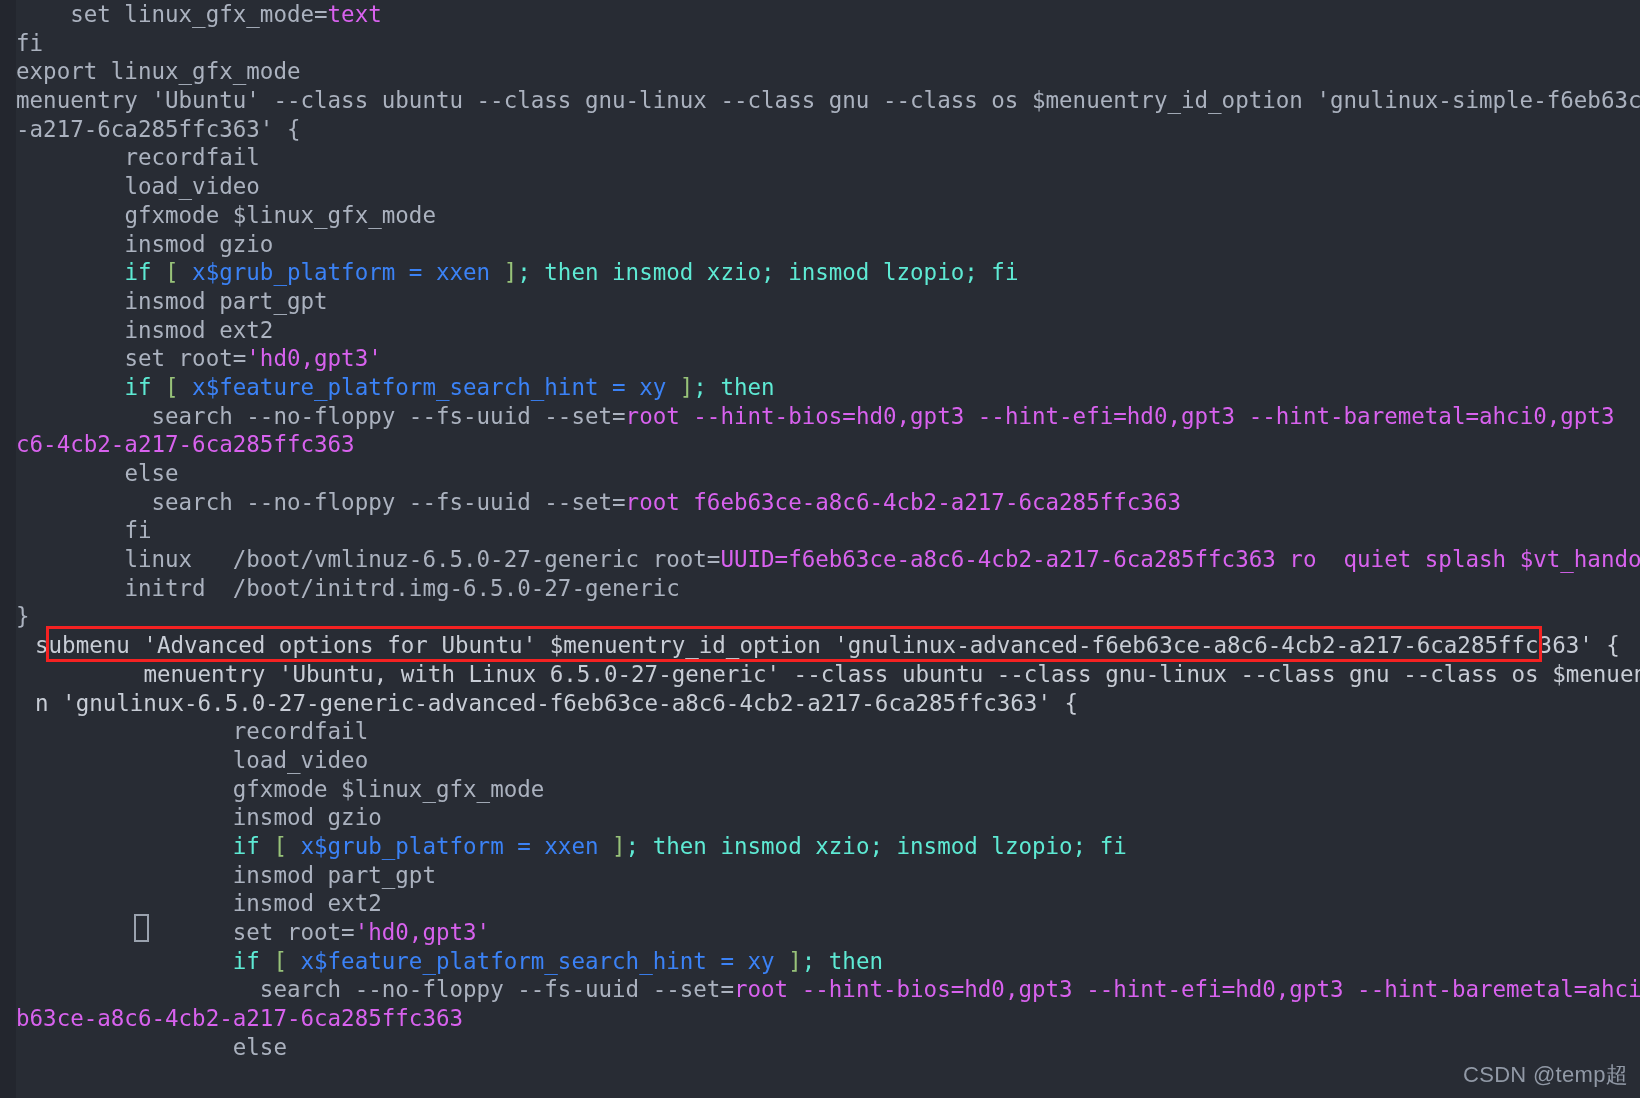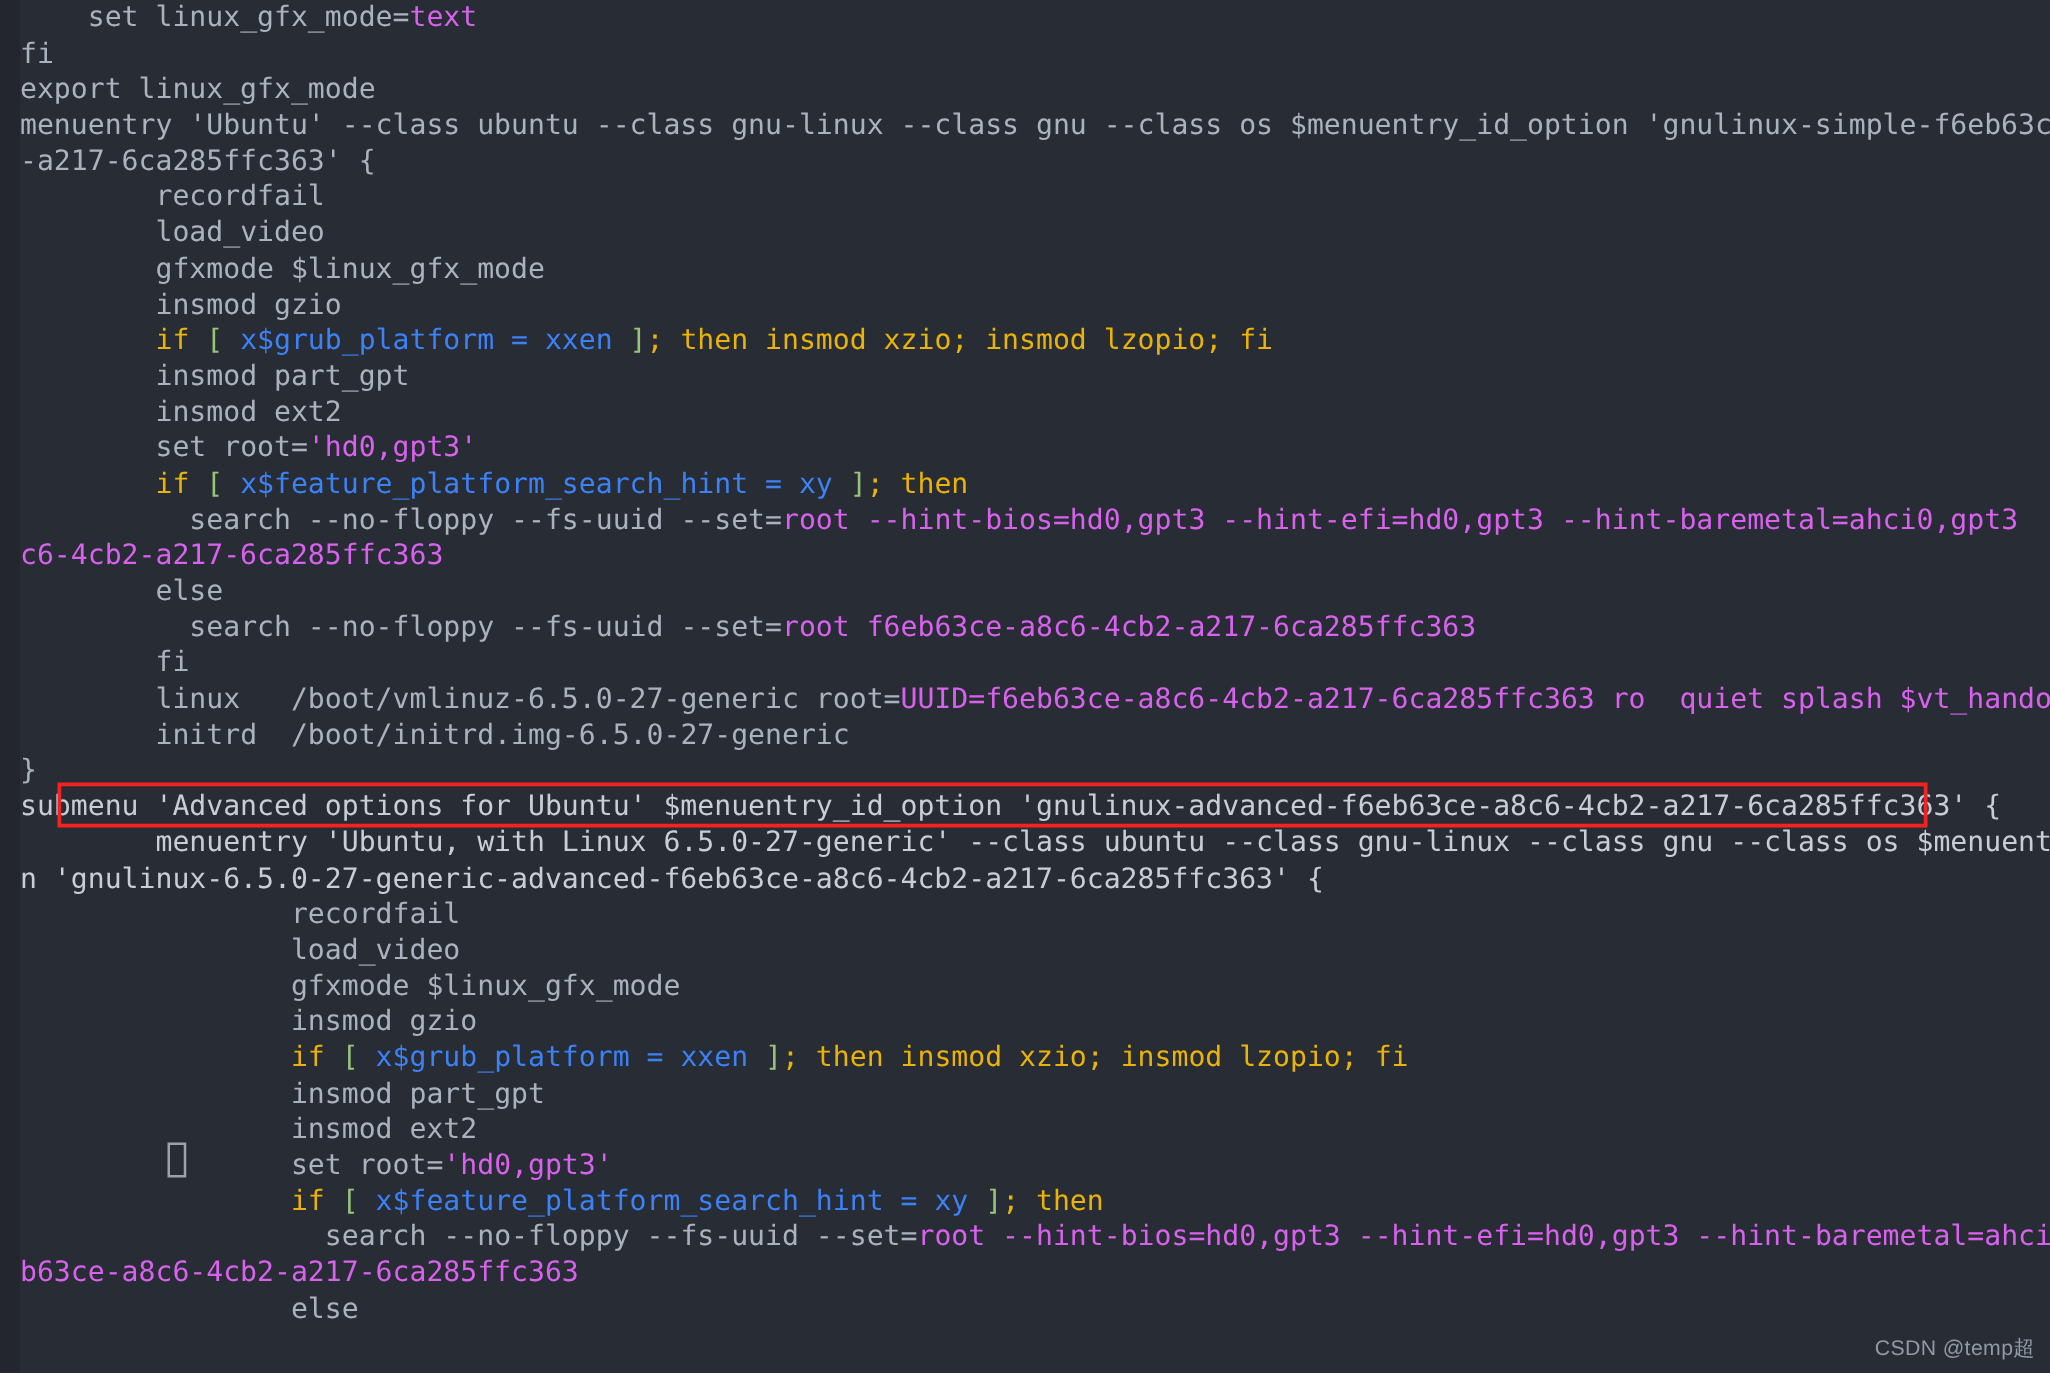--- a/index.html
+++ b/index.html
@@ -38,26 +38,26 @@
     white-space: pre;
     color: #abb2bf;
   }
   .line {
     height: 28.7px;
     white-space: pre;
     overflow: visible;
   }
   
   .plain  { color: #abb2bf; }
-  .kw     { color: #eab308; margin-top: 48px; }
+  .kw     { color: #5eead4; margin-top: 48px; }
   .brk    { color: #98c379; }
   .var    { color: #3b82f6; }
   .str    { color: #d862ee; }
   .mag    { color: #d862ee; }
-  .white  { color: #c8cdd6; }
+  .white  { color: #c8cdd6; margin-left: 19px; }
 
   
   #redbox {
     position: absolute;
     left: 46px;
     top: 626px;
     width: 1496px;
     height: 36px;
     border: 3px solid #f52222;
     box-sizing: border-box;
@@ -72,21 +72,21 @@
     height: 28px;
     border: 2px solid #9aa2ae;
     box-sizing: border-box;
   }
   
   #watermark {
     position: absolute;
     right: 12px;
     bottom: 8px;
     font-family: "Liberation Sans", sans-serif;
-    font-size: 17px;
+    font-size: 22px;
     color: #9199a6;
     letter-spacing: 0.3px;
   }
 </style>
 </head>
 <body>
 
 <div id="screen">
 
   <div id="gutter"></div>

